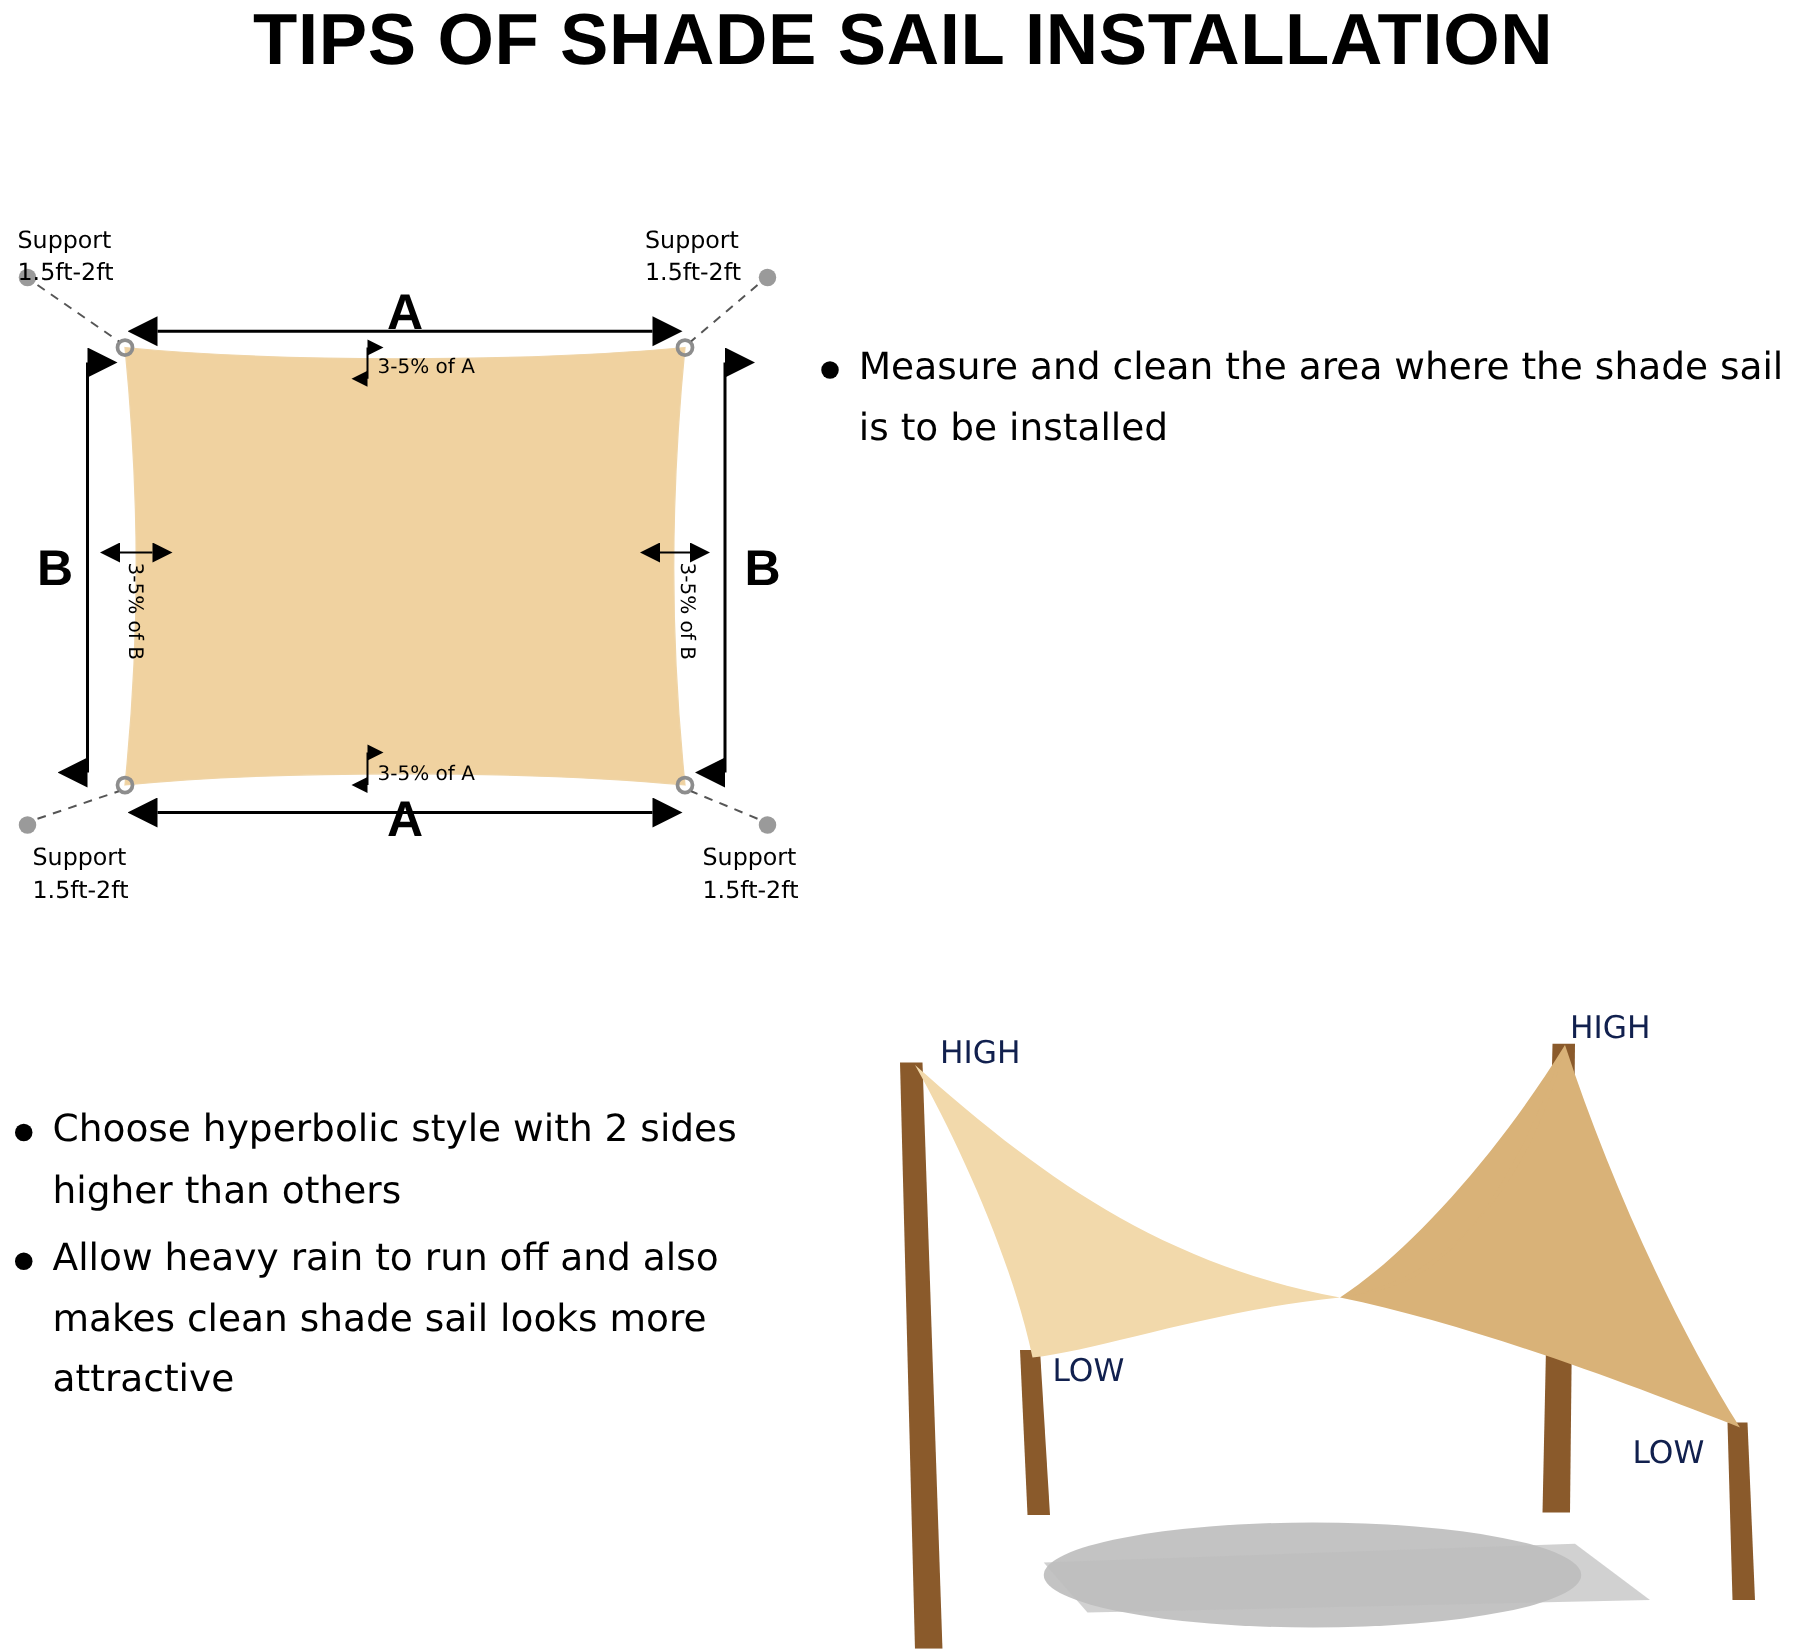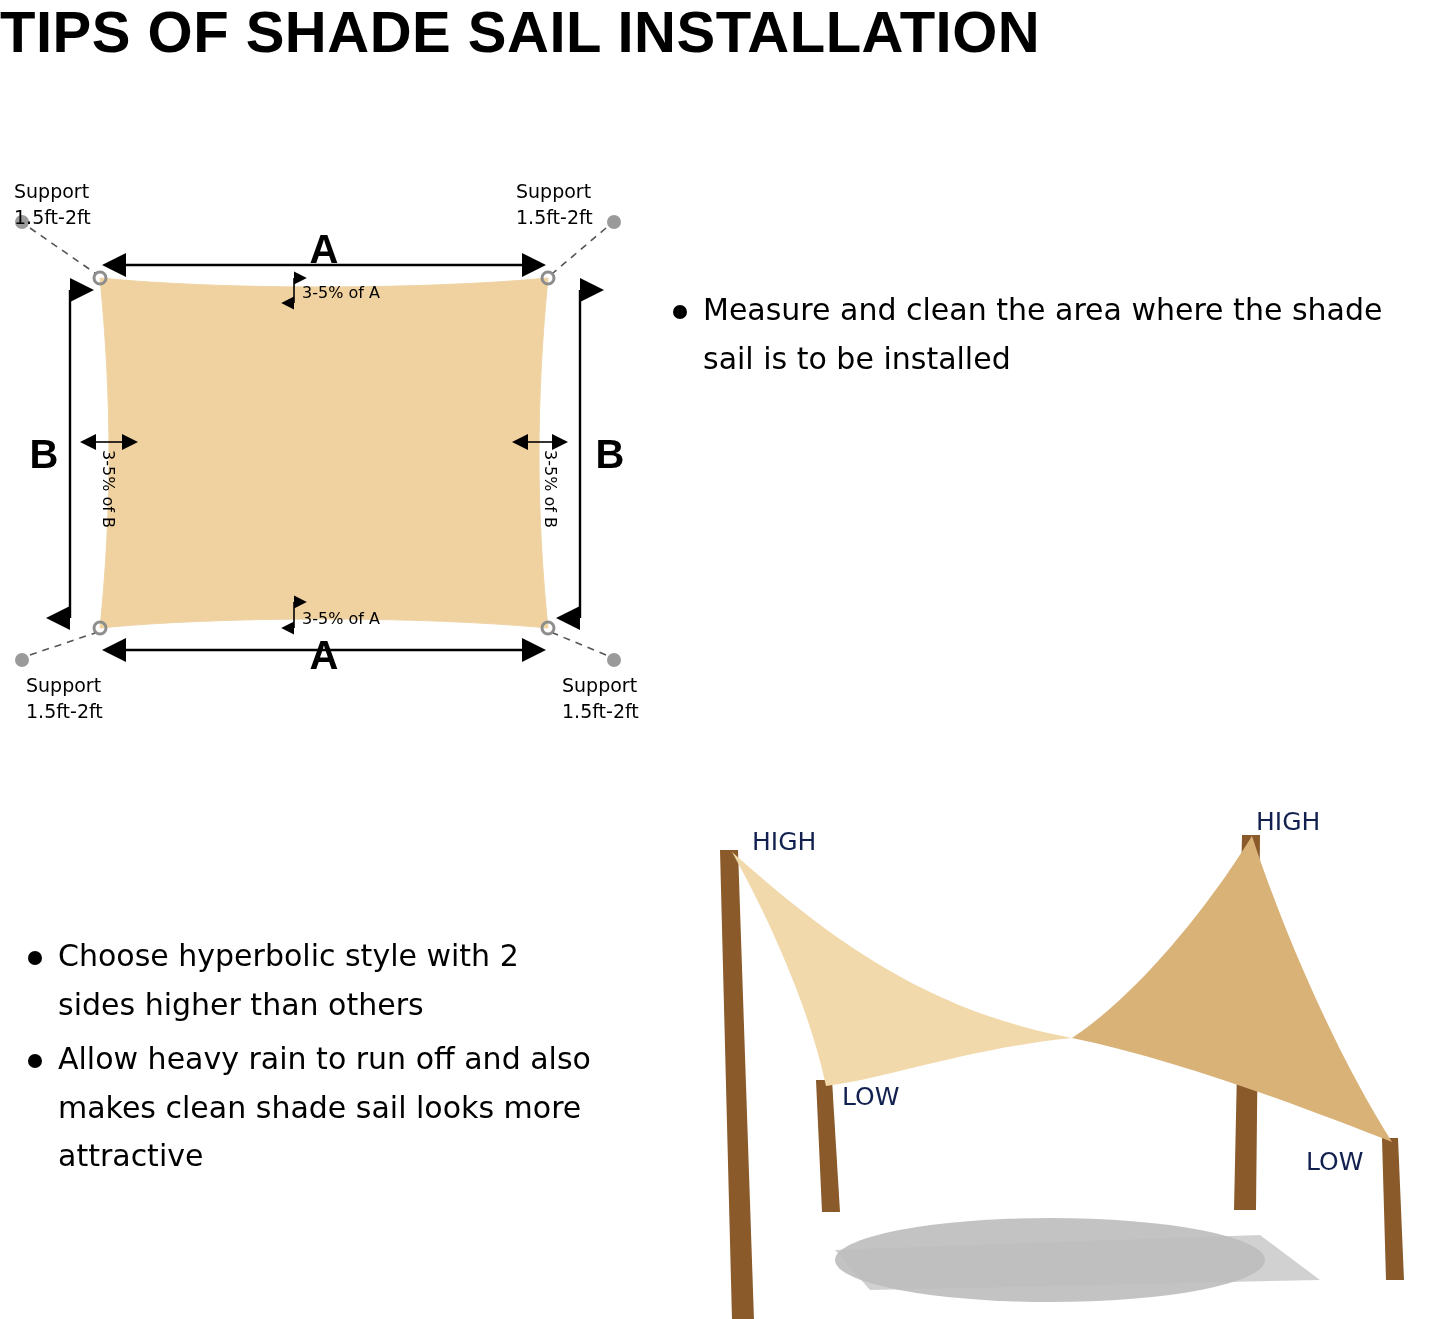--- a/index.html
+++ b/index.html
@@ -15,21 +15,21 @@
     color: #000000;
     overflow: hidden;
   }
 
   
   .title {
     position: absolute;
     top: 2px;
     left: 0;
     width: 1445px;
-    text-align: left;
+    text-align: center;
     font-family: "Liberation Sans", sans-serif;
     font-weight: bold;
     font-size: 58px;
     letter-spacing: 0.5px;
     line-height: 1.05;
     color: #000;
   }
 
   
   #diagram-rect {
@@ -44,26 +44,26 @@
   
   .bullets-top {
     position: absolute;
     left: 645px;
     top: 270px;
     width: 800px;
   }
   .bullets-bottom {
     position: absolute;
     left: 0px;
-    top: 916px;
+    top: 880px;
     width: 620px;
   }
   ul.bullet-list {
     list-style: none;
-    margin: 16px;
+    margin: 0;
     padding: 0;
   }
   ul.bullet-list li {
     position: relative;
     padding-left: 42px;
     font-family: "DejaVu Sans", sans-serif;
     font-size: 30px;
     line-height: 1.62;
     color: #000;
     margin-bottom: 6px;

